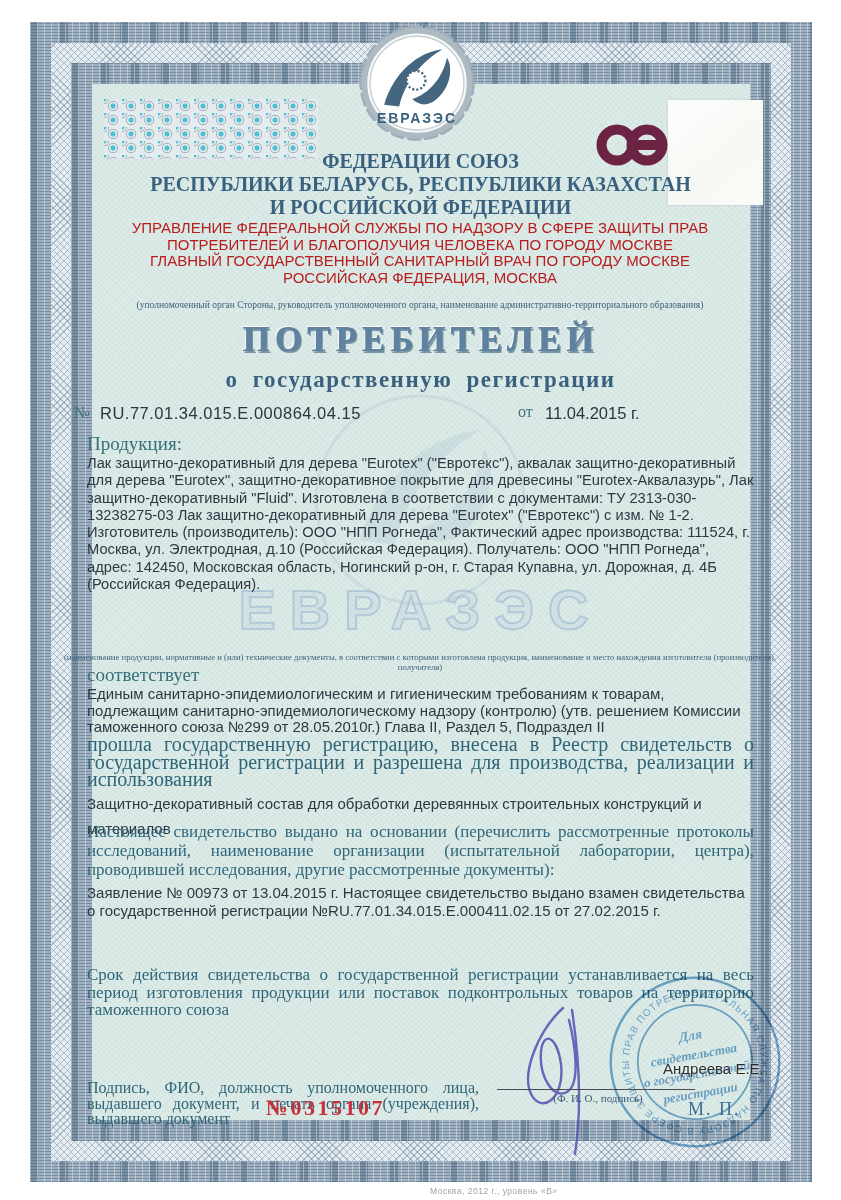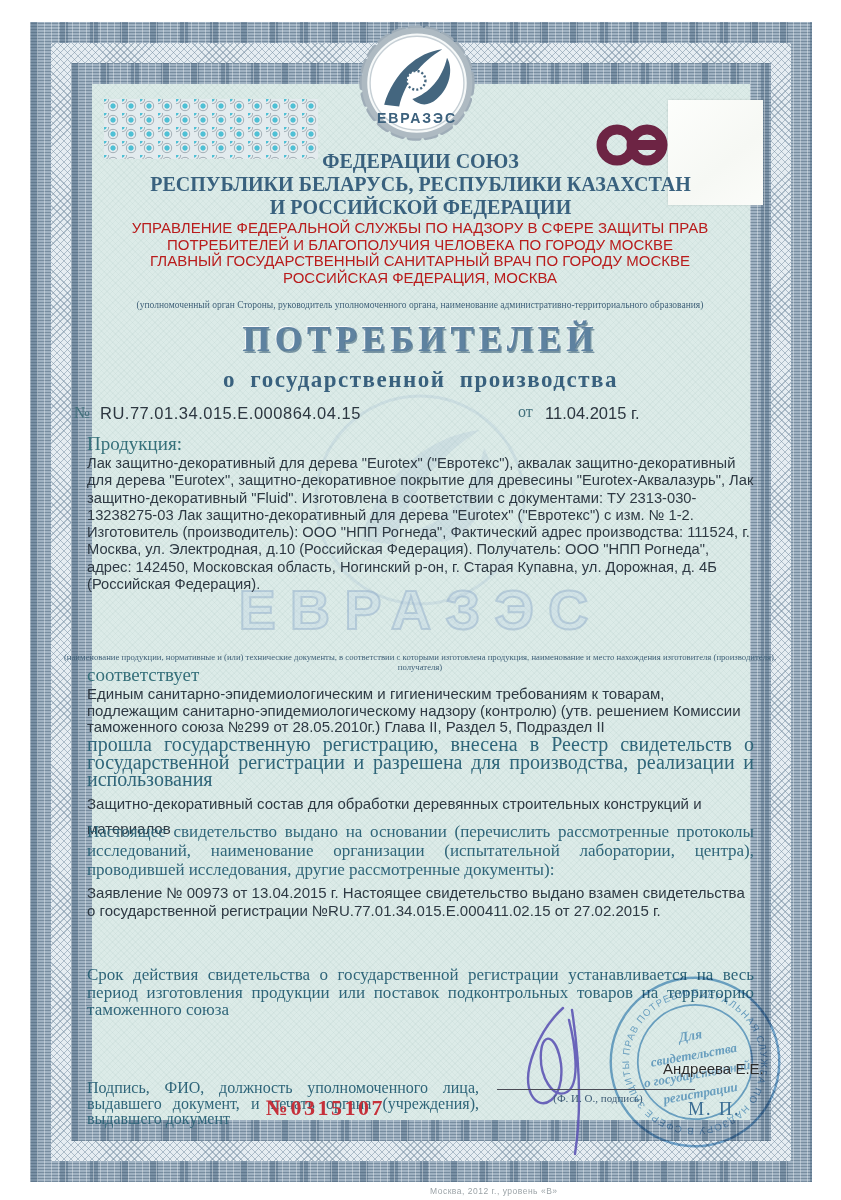--- a/index.html
+++ b/index.html
@@ -168,21 +168,21 @@
     <div>И РОССИЙСКОЙ ФЕДЕРАЦИИ</div>
   </div>
   <div class="header-auth">
     <div>УПРАВЛЕНИЕ ФЕДЕРАЛЬНОЙ СЛУЖБЫ ПО НАДЗОРУ В СФЕРЕ ЗАЩИТЫ ПРАВ ПОТРЕБИТЕЛЕЙ И БЛАГОПОЛУЧИЯ ЧЕЛОВЕКА ПО ГОРОДУ МОСКВЕ</div>
     <div>ГЛАВНЫЙ ГОСУДАРСТВЕННЫЙ САНИТАРНЫЙ ВРАЧ ПО ГОРОДУ МОСКВЕ</div>
     <div>РОССИЙСКАЯ ФЕДЕРАЦИЯ, МОСКВА</div>
   </div>
   <div class="note note1">(уполномоченный орган Стороны, руководитель уполномоченного органа, наименование административно-территориального образования)</div>
 
   <div class="title-main">ПОТРЕБИТЕЛЕЙ</div>
-  <div class="title-sub">о государственной производства</div>
+  <div class="title-sub">о государственную регистрации</div>
 
   <div class="numrow">
     <span class="no-sym">№</span>
     <span class="no-val">RU.77.01.34.015.E.000864.04.15</span>
     <span class="from-lbl">от</span>
     <span class="from-date">11.04.2015 г.</span>
   </div>
 
   <div class="teal-label lbl-product">Продукция:</div>
   <div class="sans-par p-product">Лак защитно-декоративный для дерева "Eurotex" ("Евротекс"), аквалак защитно-декоративный для дерева "Eurotex", защитно-декоративное покрытие для древесины "Eurotex-Аквалазурь", Лак защитно-декоративный "Fluid". Изготовлена в соответствии с документами: ТУ 2313-030-13238275-03 Лак защитно-декоративный для дерева "Eurotex" ("Евротекс") с изм. № 1-2. Изготовитель (производитель): ООО "НПП Рогнеда", Фактический адрес производства: 111524, г. Москва, ул. Электродная, д.10 (Российская Федерация). Получатель: ООО "НПП Рогнеда", адрес: 142450, Московская область, Ногинский р-он, г. Старая Купавна, ул. Дорожная, д. 4Б (Российская Федерация).</div>

